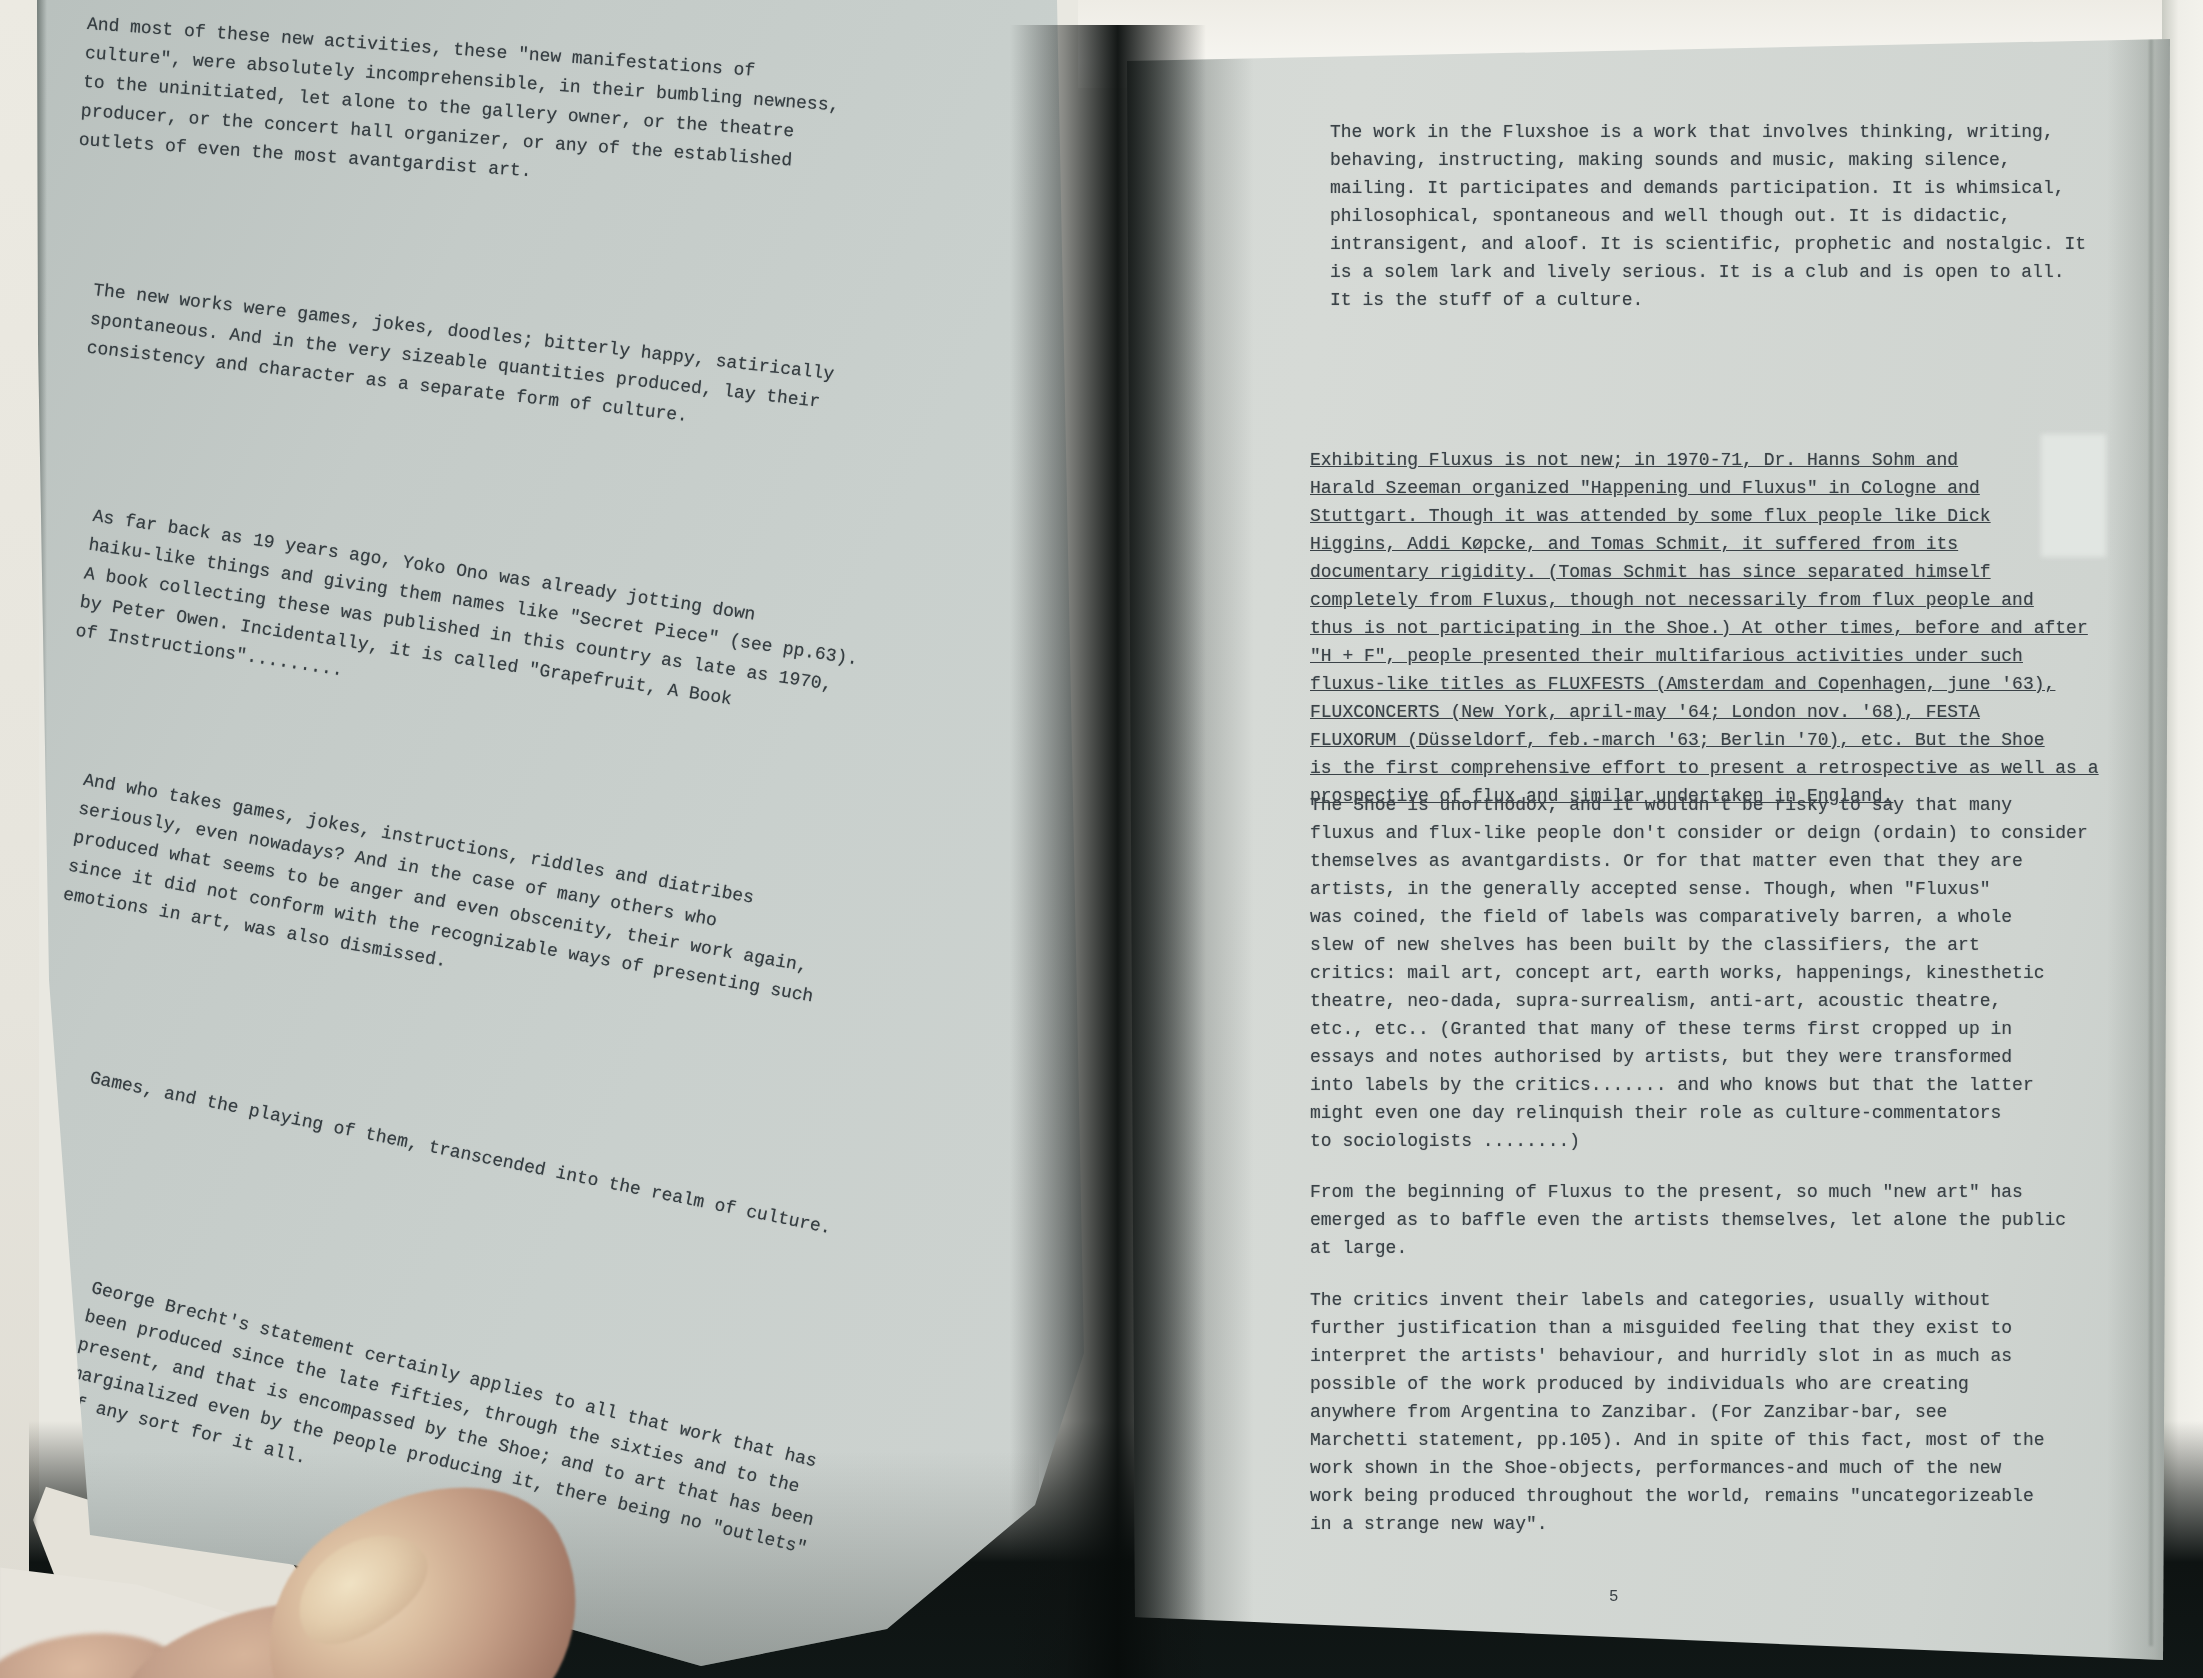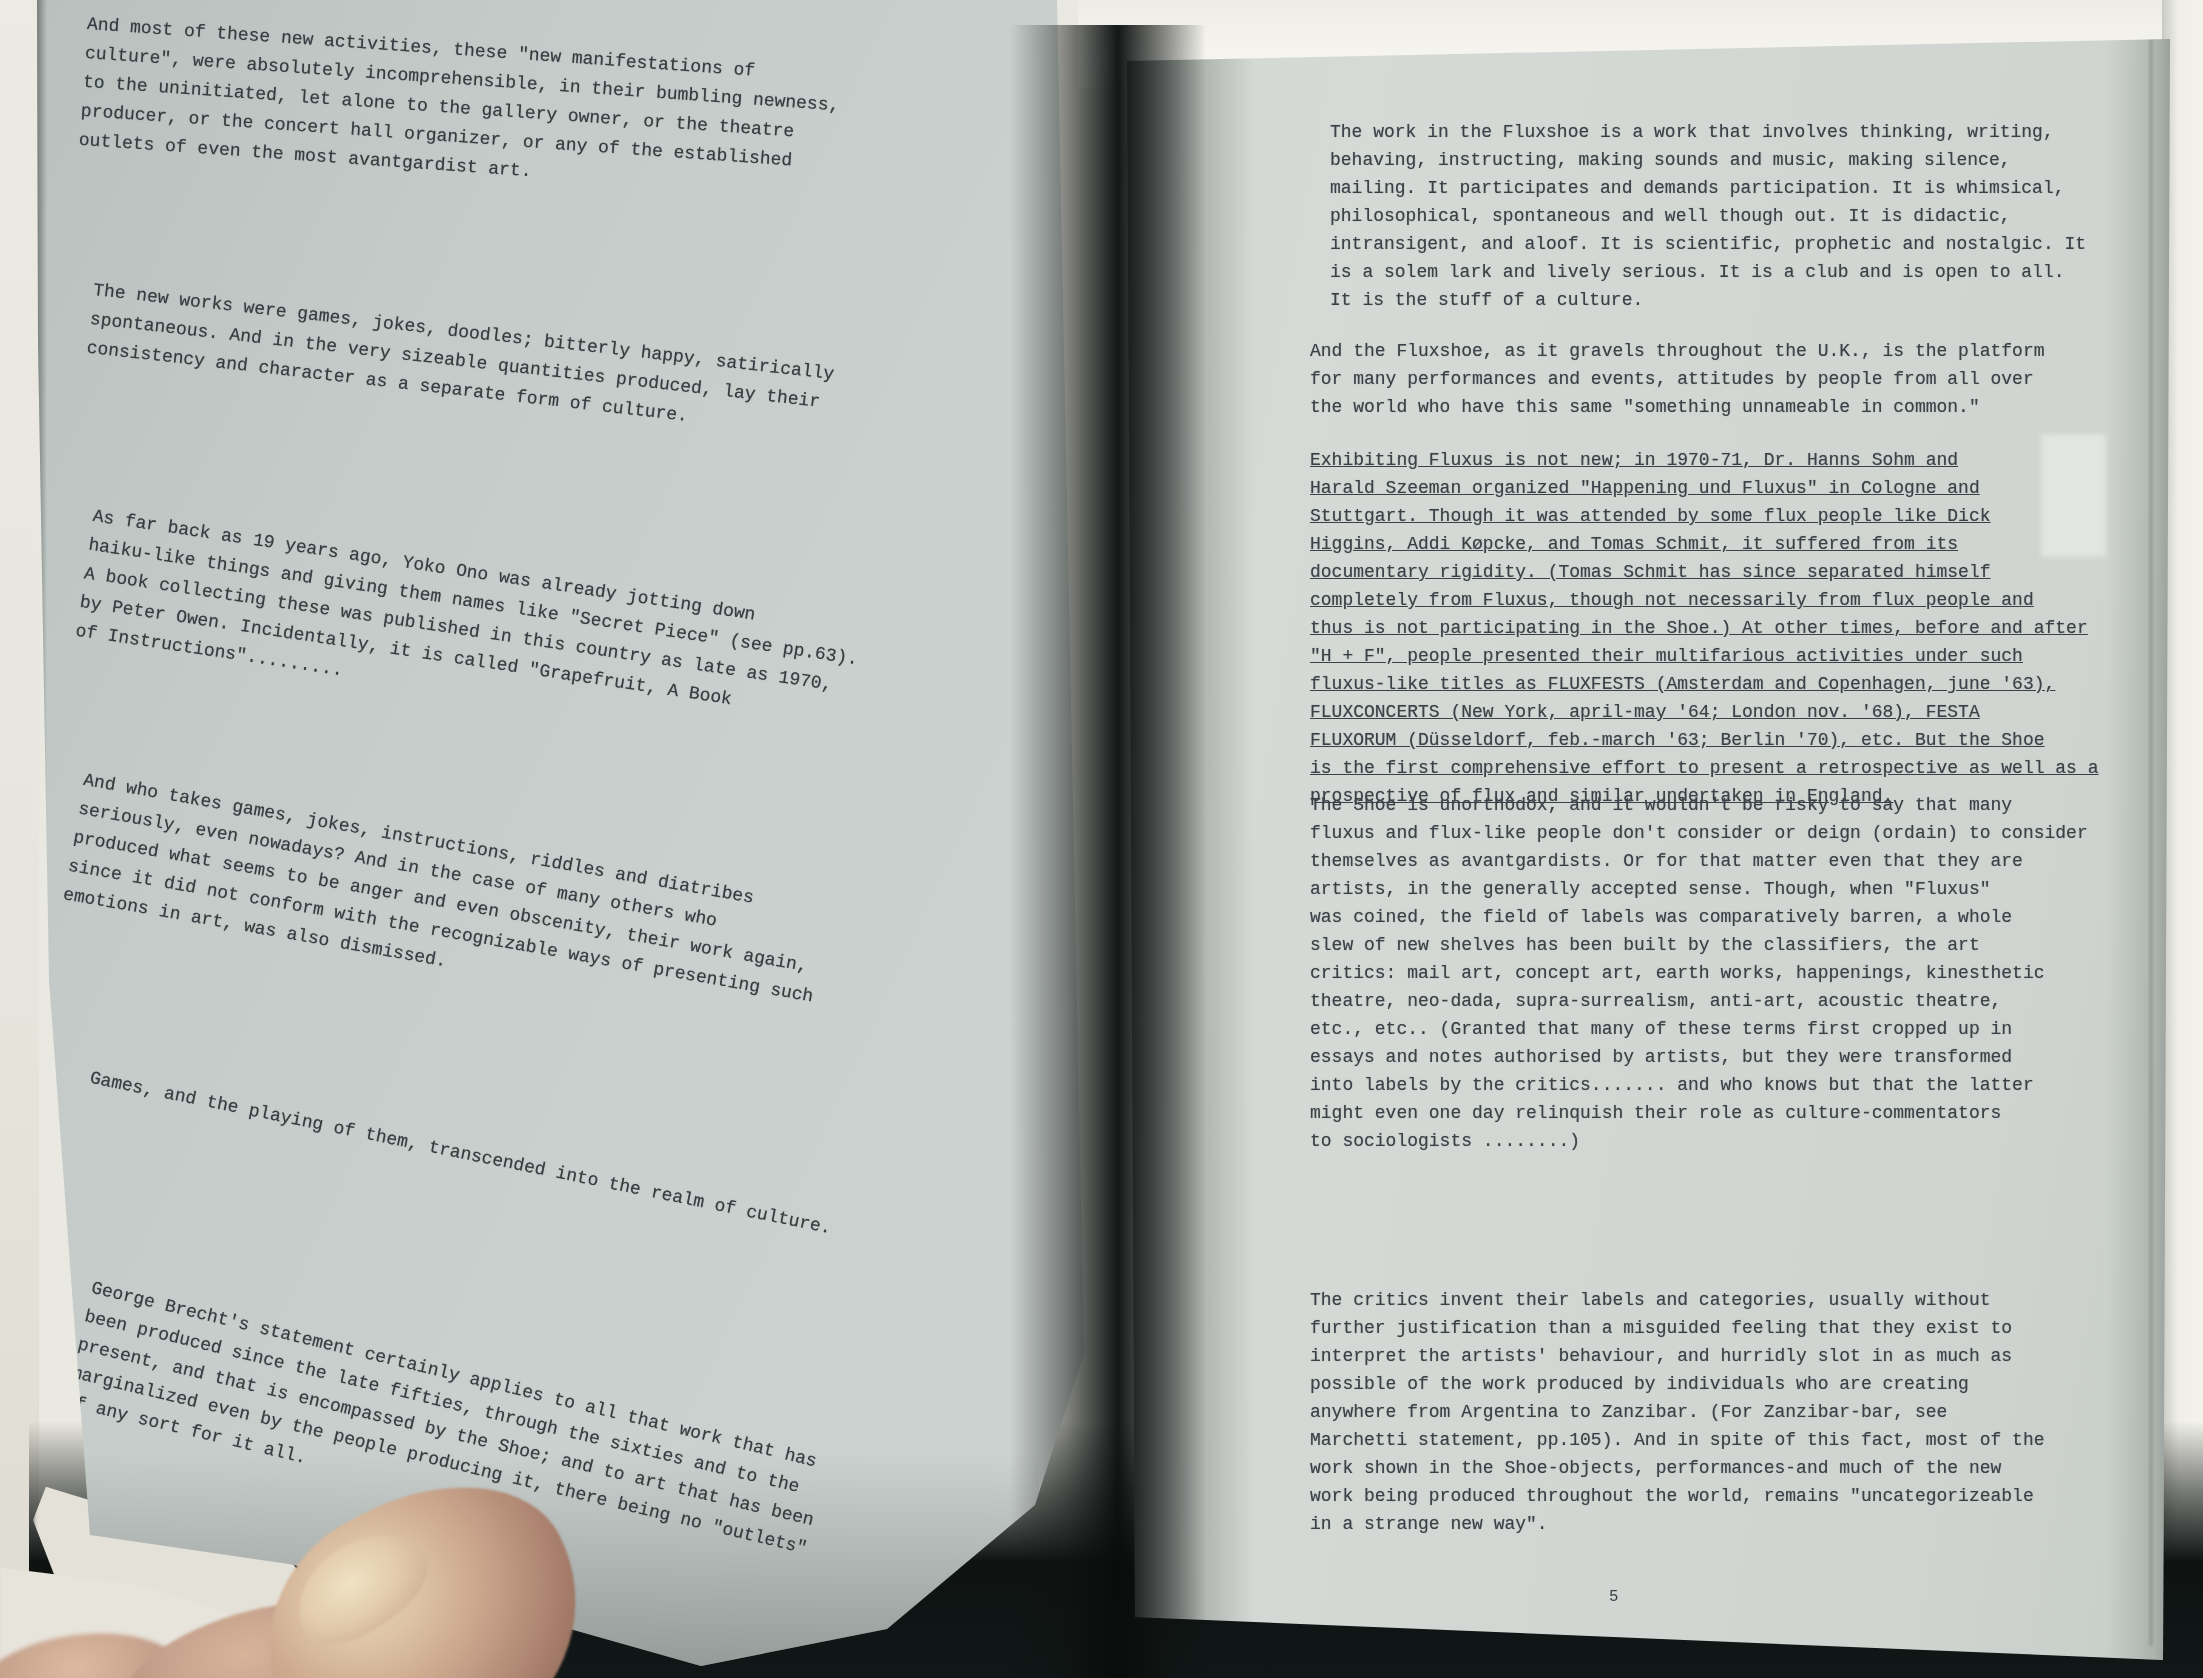--- a/index.html
+++ b/index.html
@@ -121,23 +121,20 @@
   <div class="right-page">
     <div class="ghost-square"></div>
     <div class="crease"></div>
     <div class="rpara rp1">The work in the Fluxshoe is a work that involves thinking, writing,
 behaving, instructing, making sounds and music, making silence,
 mailing.  It participates and demands participation.  It is whimsical,
 philosophical, spontaneous and well though out.  It is didactic,
 intransigent, and aloof.  It is scientific, prophetic and nostalgic.  It
 is a solem lark and lively serious.  It is a club and is open to all.
 It is the stuff of a culture.</div>
-    <div class="rpara rp2">And the Fluxshoe, as it gravels throughout the U.K., is the platform
-for many performances and events, attitudes by people from all over
-the world who have this same "something unnameable in common."</div>
     <div class="rpara rp3">Exhibiting Fluxus is not new; in 1970-71, Dr. Hanns Sohm and
 Harald Szeeman organized "Happening und Fluxus" in Cologne and
 Stuttgart.  Though it was attended by some flux people like Dick
 Higgins, Addi Køpcke, and Tomas Schmit, it suffered from its
 documentary rigidity. (Tomas Schmit has since separated himself
 completely from Fluxus, though not necessarily from flux people and
 thus is not participating in the Shoe.)  At other times, before and after
 "H + F", people presented their multifarious activities under such
 fluxus-like titles as FLUXFESTS (Amsterdam and Copenhagen, june '63),
 FLUXCONCERTS (New York, april-may '64; London nov. '68), FESTA
@@ -150,20 +147,23 @@
 artists, in the generally accepted sense.  Though, when "Fluxus"
 was coined, the field of labels was comparatively barren, a whole
 slew of new shelves has been built by the classifiers, the art
 critics: mail art, concept art, earth works, happenings, kinesthetic
 theatre, neo-dada, supra-surrealism, anti-art, acoustic theatre,
 etc., etc.. (Granted that many of these terms first cropped up in
 essays and notes authorised by artists, but they were transformed
 into labels by the critics....... and who knows but that the latter
 might even one day relinquish their role as culture-commentators
 to sociologists ........)</div>
+    <div class="rpara rp5">From the beginning of Fluxus to the present, so much "new art" has
+emerged as to baffle even the artists themselves, let alone the public
+at large.</div>
     <div class="rpara rp6">The critics invent their labels and categories, usually without
 further justification than a misguided feeling that they exist to
 interpret the artists' behaviour, and hurridly slot in as much as
 possible of the work produced by individuals who are creating
 anywhere from Argentina to Zanzibar. (For Zanzibar-bar, see
 Marchetti statement, pp.105). And in spite of this fact, most of the
 work shown in the Shoe-objects, performances-and much of the new
 work being produced throughout the world, remains "uncategorizeable
 in a strange new way".</div>
     <div class="rpage-num">5</div>

